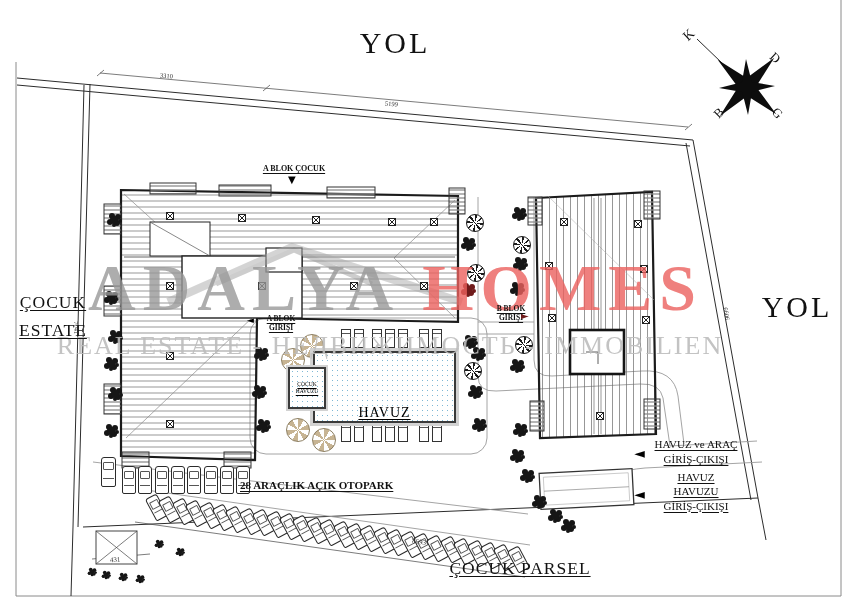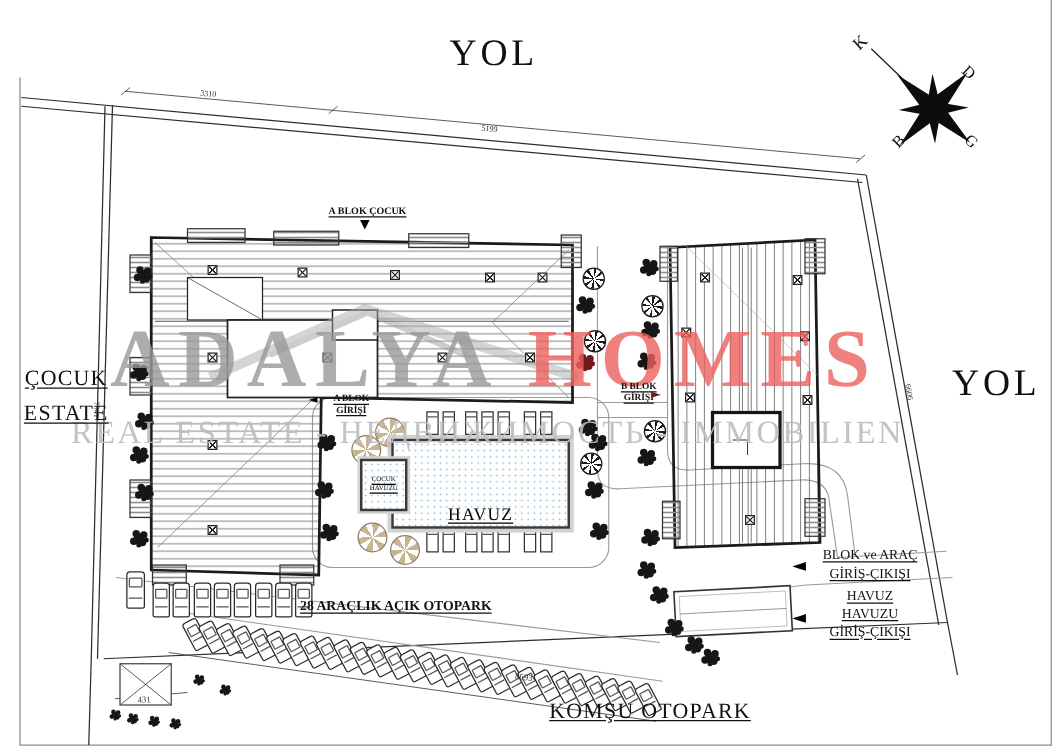--- a/index.html
+++ b/index.html
@@ -290,21 +290,21 @@
   </div>
   <div id="wm2" style="color: rgb(189, 189, 189);">REAL ESTATE - НЕДВИЖИМОСТЬ - IMMOBILIEN</div>
 
   <div class="lbl big ctr" style="left:350px;top:26px;width:90px;">YOL</div>
   <div class="lbl big ctr" style="left:752px;top:290px;width:90px;">YOL</div>
 
   <div class="lbl med ctr two-line" style="left:12px;top:288px;width:82px;line-height:1.6;">
     <span class="u">ÇOCUK</span>
     <span class="u">ESTATE</span>
   </div>
-  <div class="lbl med u ctr" style="left:430px;top:558px;width:180px;">KOMŞU OTOPARK</div>
+  <div class="lbl med u ctr" style="left:430px;top:558px;width:180px;">ÇOCUK PARSEL</div>
 
   <div class="lbl" style="left:684px;top:27px;font-size:14px;transform:rotate(-43deg);">K</div>
   <div class="lbl" style="left:770px;top:51px;font-size:13px;transform:rotate(43deg);">D</div>
   <div class="lbl" style="left:715px;top:106px;font-size:13px;transform:rotate(-45deg);">B</div>
   <div class="lbl" style="left:772px;top:106px;font-size:13px;transform:rotate(45deg);">G</div>
 
   <div class="lbl ent u ctr" style="left:255px;top:164px;width:78px;font-size:8px;">A BLOK ÇOCUK</div>
   <div class="arrow" style="left:288px;top:175px;font-size:10px;">▼</div>
 
   <div class="lbl ent ctr two-line" style="left:258px;top:315px;width:46px;">
@@ -313,21 +313,21 @@
   </div>
   <div class="arrow" style="left:247px;top:316px;font-size:9px;">◄</div>
 
   <div class="lbl ent ctr two-line" style="left:488px;top:305px;width:46px;">
     <span class="u">B BLOK</span>
     <span class="u">GİRİŞİ</span>
   </div>
   <div class="arrow" style="left:521px;top:311px;font-size:10px;color:#701b1b;">►</div>
 
   <div class="lbl ent2 ctr two-line" style="left:650px;top:437px;width:92px;line-height:1.35;">
-    <span class="u">BLOK ve ARAÇ</span>
+    <span class="u">HAVUZ ve ARAÇ</span>
     <span class="u">GİRİŞ-ÇIKIŞI</span>
   </div>
   <div class="arrow" style="left:634px;top:446px;font-size:14px;">◄</div>
 
   <div class="lbl ent2 ctr two-line" style="left:650px;top:470px;width:92px;line-height:1.3;">
     <span class="u">HAVUZ</span>
     <span class="u">HAVUZU</span>
     <span class="u">GİRİŞ-ÇIKIŞI</span>
   </div>
   <div class="arrow" style="left:634px;top:487px;font-size:14px;">◄</div>

